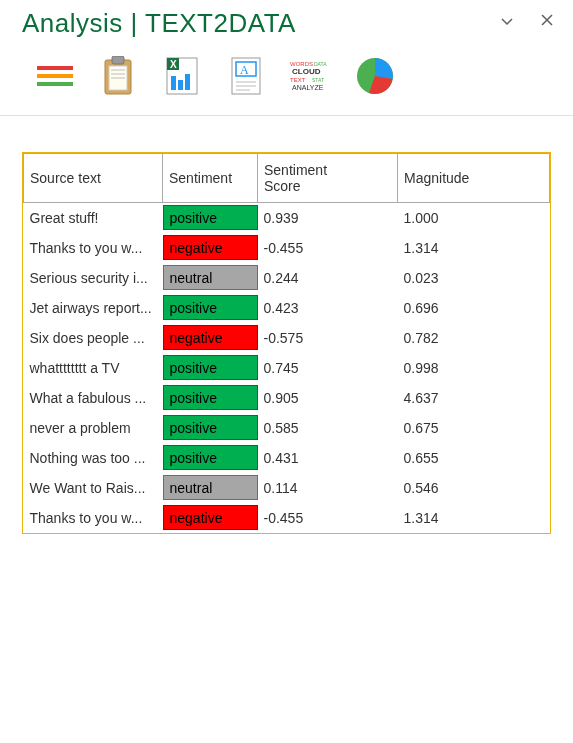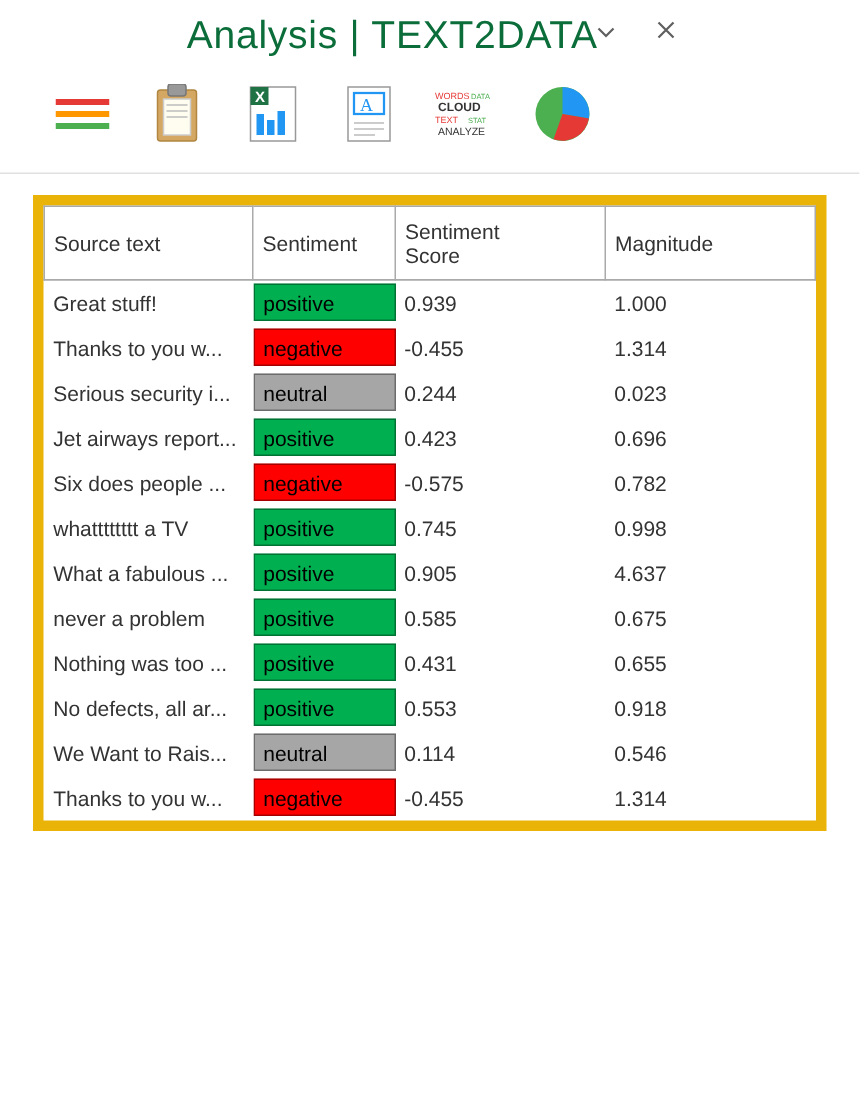--- a/index.html
+++ b/index.html
@@ -11,21 +11,21 @@
       font-family: "Segoe UI", Tahoma, Geneva, sans-serif;
       background: #fff;
       width: 573px;
       height: 743px;
       overflow: hidden;
       position: relative;
     }
     .titlebar {
       display: flex;
       align-items: center;
-      justify-content: center;
+      justify-content: space-between;
       padding: 8px 16px 4px 22px;
     }
     .titlebar h1 {
       font-size: 26px;
       font-weight: 300;
       color: #0B6E3A;
       letter-spacing: 0.5px;
     }
     .winctrls {
       display: flex;
@@ -52,22 +52,22 @@
       align-items: center;
       justify-content: center;
       cursor: pointer;
     }
     .divider {
       height: 1px;
       background: #e0e0e0;
       margin: 0 0 0 0;
     }
     .table-wrap {
-      margin: 14px 22px 0 22px;
-      border: 7px solid #eab308;
+      margin: 36px 22px 0 22px;
+      border: 1px solid #eab308;
     }
     table {
       border-collapse: collapse;
       width: 100%;
       table-layout: fixed;
     }
     th {
       border: 1px solid #aaa;
       padding: 8px 6px;
       font-weight: 400;
@@ -259,28 +259,20 @@
         </tr>
         <tr>
           <td>Nothing was too ...</td>
           <td class="sent-cell">
             <span class="sent-badge sent-positive">positive</span>
           </td>
           <td>0.431</td>
           <td>0.655</td>
         </tr>
         <tr>
-          <td>No defects, all ar...</td>
-          <td class="sent-cell">
-            <span class="sent-badge sent-positive">positive</span>
-          </td>
-          <td>0.553</td>
-          <td>0.918</td>
-        </tr>
-        <tr>
           <td>We Want to Rais...</td>
           <td class="sent-cell">
             <span class="sent-badge sent-neutral">neutral</span>
           </td>
           <td>0.114</td>
           <td>0.546</td>
         </tr>
         <tr>
           <td>Thanks to you w...</td>
           <td class="sent-cell">

